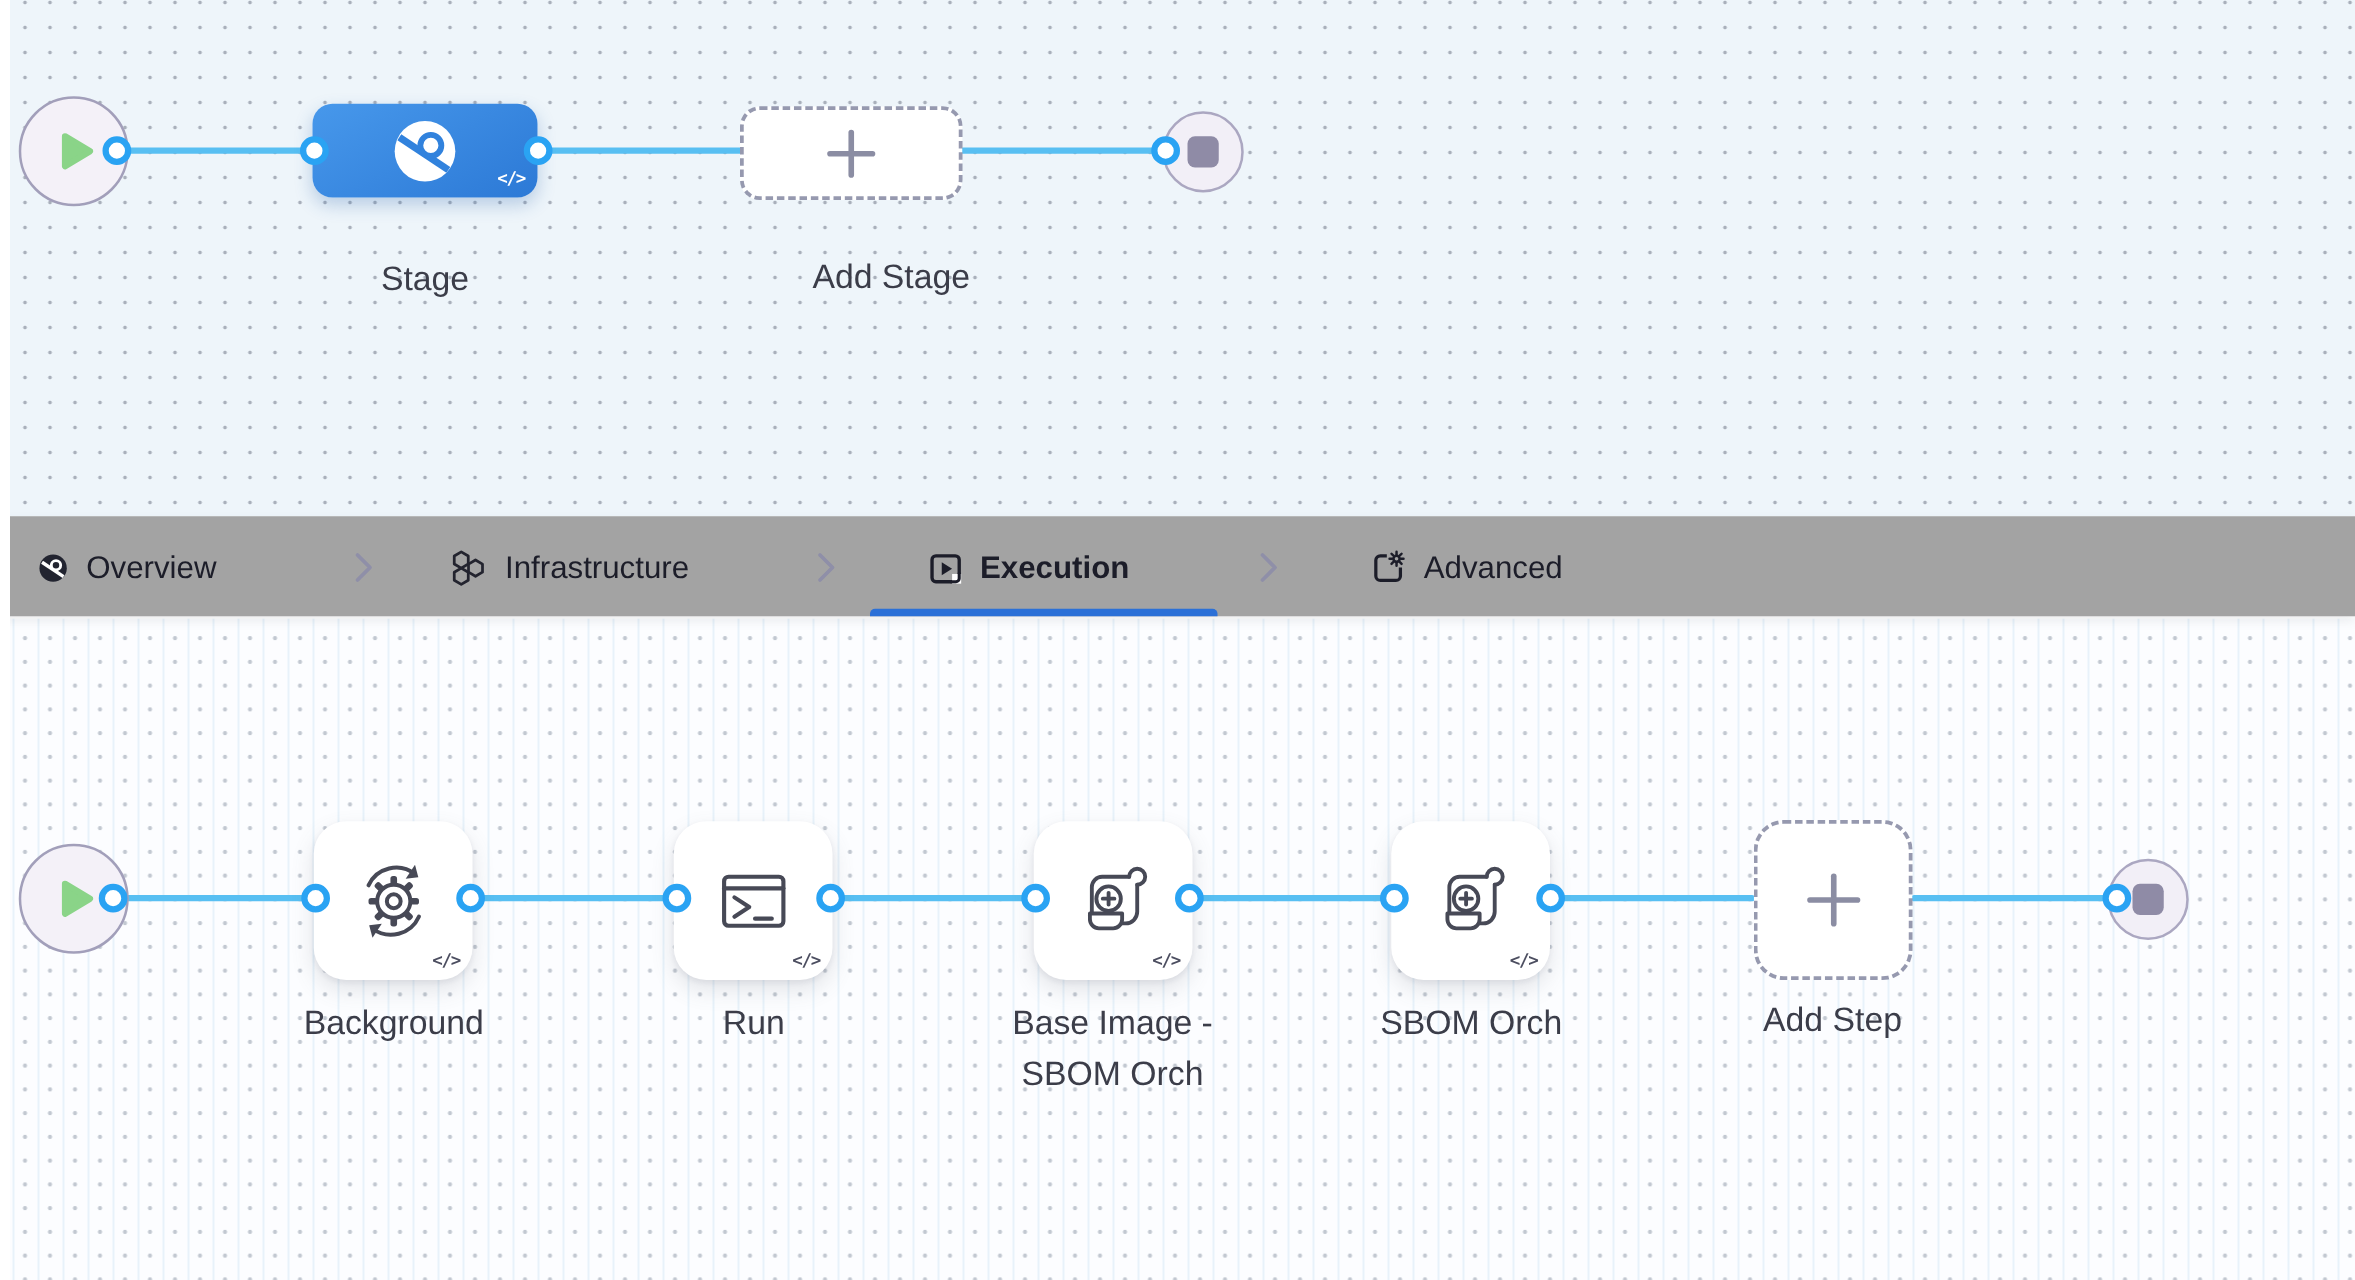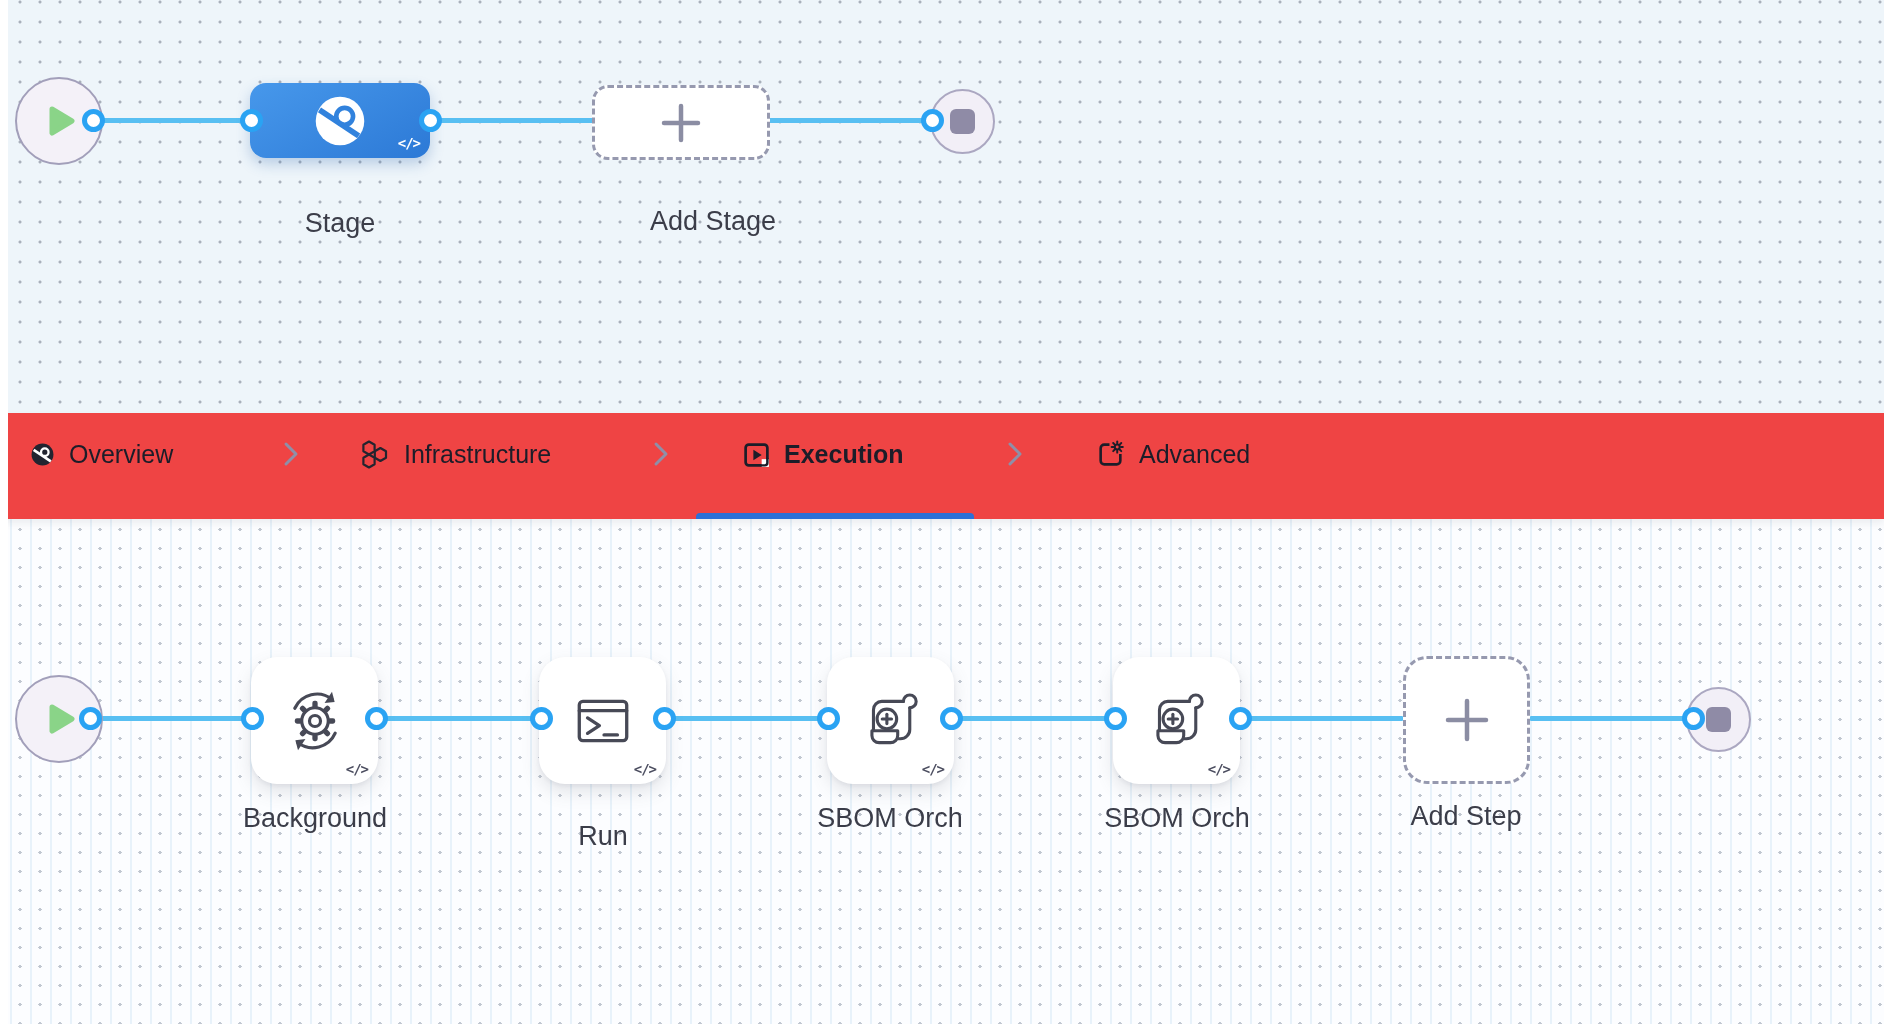--- a/index.html
+++ b/index.html
@@ -64,21 +64,21 @@
     font-family:"DejaVu Sans Mono",monospace;font-size:14px;font-weight:bold;
     color:#4c4e60;letter-spacing:-1px;
   }
   .code-badge.on-blue{color:#fff;}
   .node-label{
     position:absolute;width:280px;text-align:center;z-index:2;
     font-size:27px;line-height:41px;color:#3b3d49;
   }
   
   .tabbar{
-    position:absolute;left:0;top:413px;width:1884px;height:106px;background:#ef4444;
+    position:absolute;left:0;top:413px;width:1884px;height:80px;background:#a3a3a3;
     box-shadow:0 4px 8px rgba(80,86,100,0.10);z-index:5;
   }
   .tab{
     position:absolute;top:0;height:82px;display:flex;align-items:center;gap:14px;
     font-size:25px;color:#1c1d29;cursor:default;
   }
   .tab.active{font-weight:700;}
   .tab-chevron{position:absolute;top:26px;}
   .tab-underline{
     position:absolute;left:696px;bottom:0;width:278px;height:6px;
@@ -300,24 +300,25 @@
     <div class="port" style="left:653px;top:212px;"></div>
     <div class="port" style="left:817px;top:212px;"></div>
     <div class="port" style="left:940px;top:212px;"></div>
     <div class="port" style="left:1104px;top:212px;"></div>
     <div class="port" style="left:1229px;top:212px;"></div>
     <div class="port" style="left:1682px;top:212px;"></div>
 
     <div class="node-label" style="left:175px;top:303px;">
       <div>Background</div>
     </div>
-    <div class="node-label" style="left:463px;top:321px;">
+    <div class="node-label" style="left:463px;top:303px;">
       <div>Run</div>
     </div>
     <div class="node-label" style="left:750px;top:303px;">
+      <div>Base Image -</div>
       <div>SBOM Orch</div>
     </div>
     <div class="node-label" style="left:1037px;top:303px;">
       <div>SBOM Orch</div>
     </div>
     <div class="node-label" style="left:1326px;top:301px;">Add Step</div>
   </div>
 
   <div class="left-gutter"></div>
 </div>

